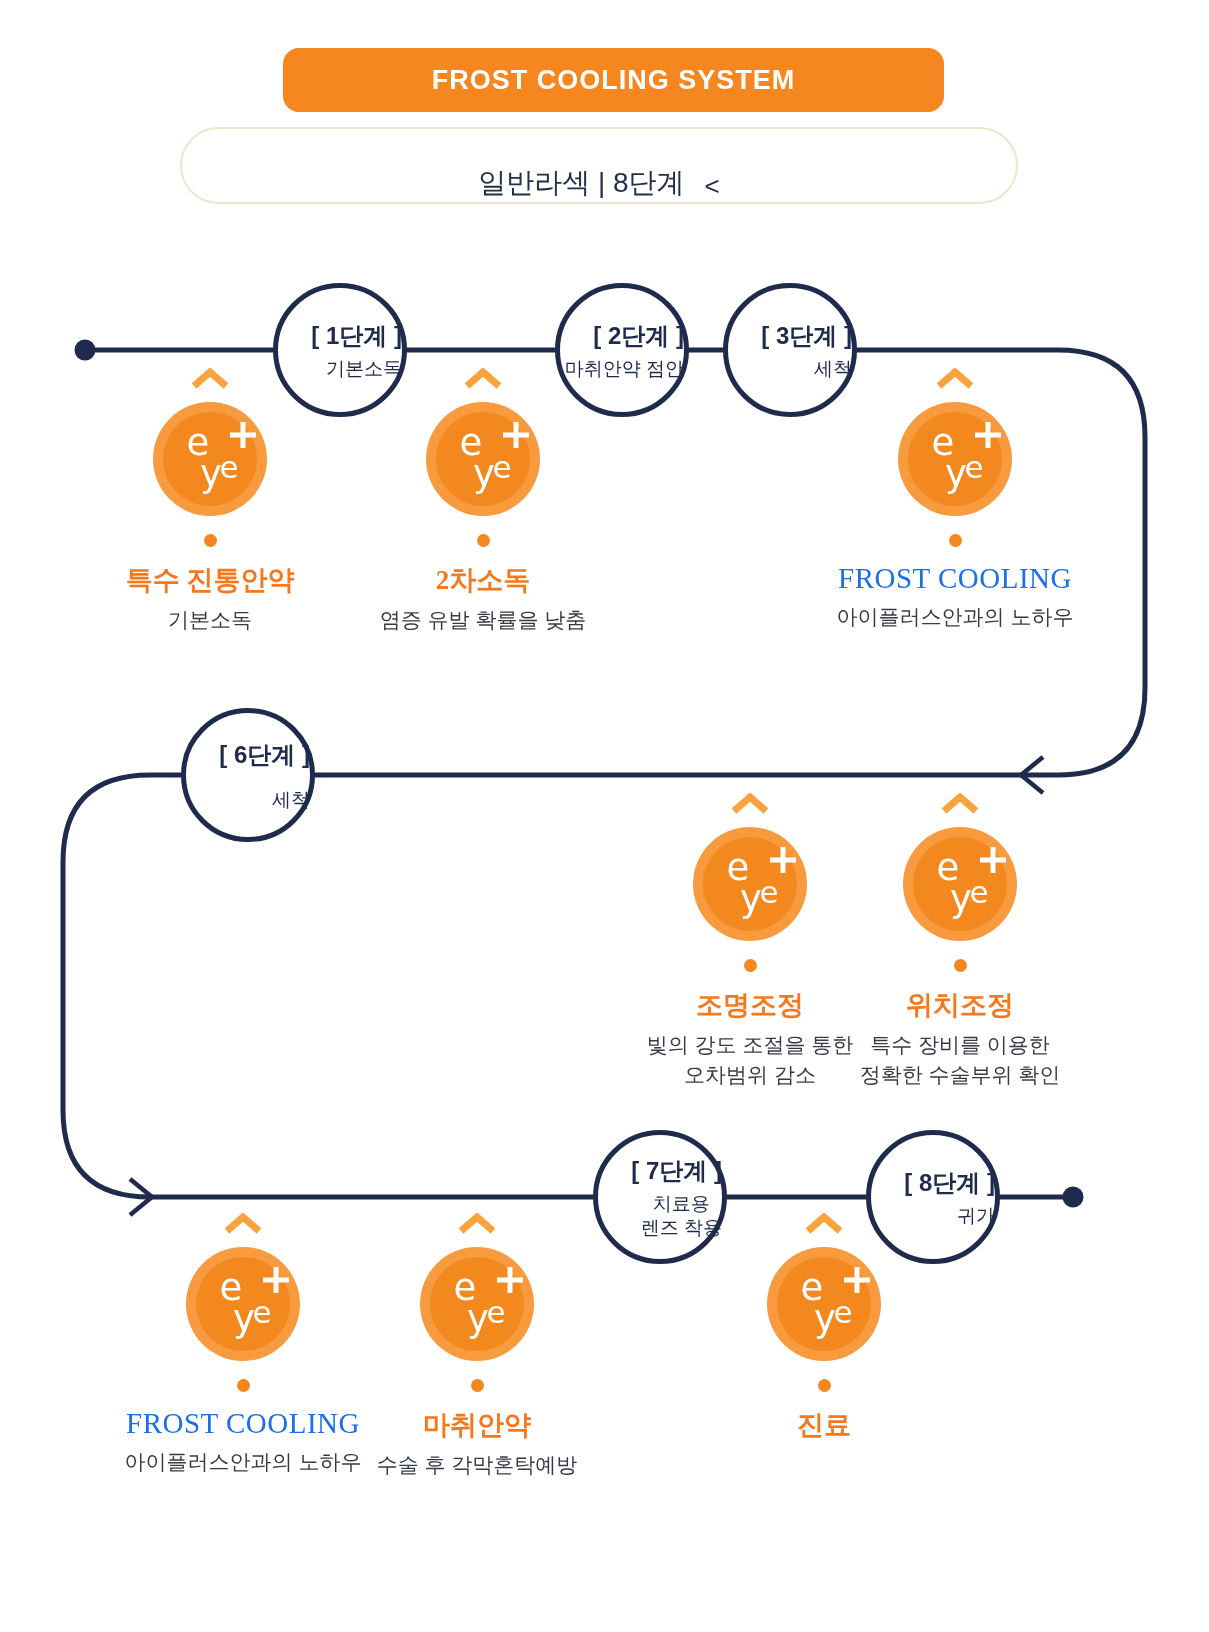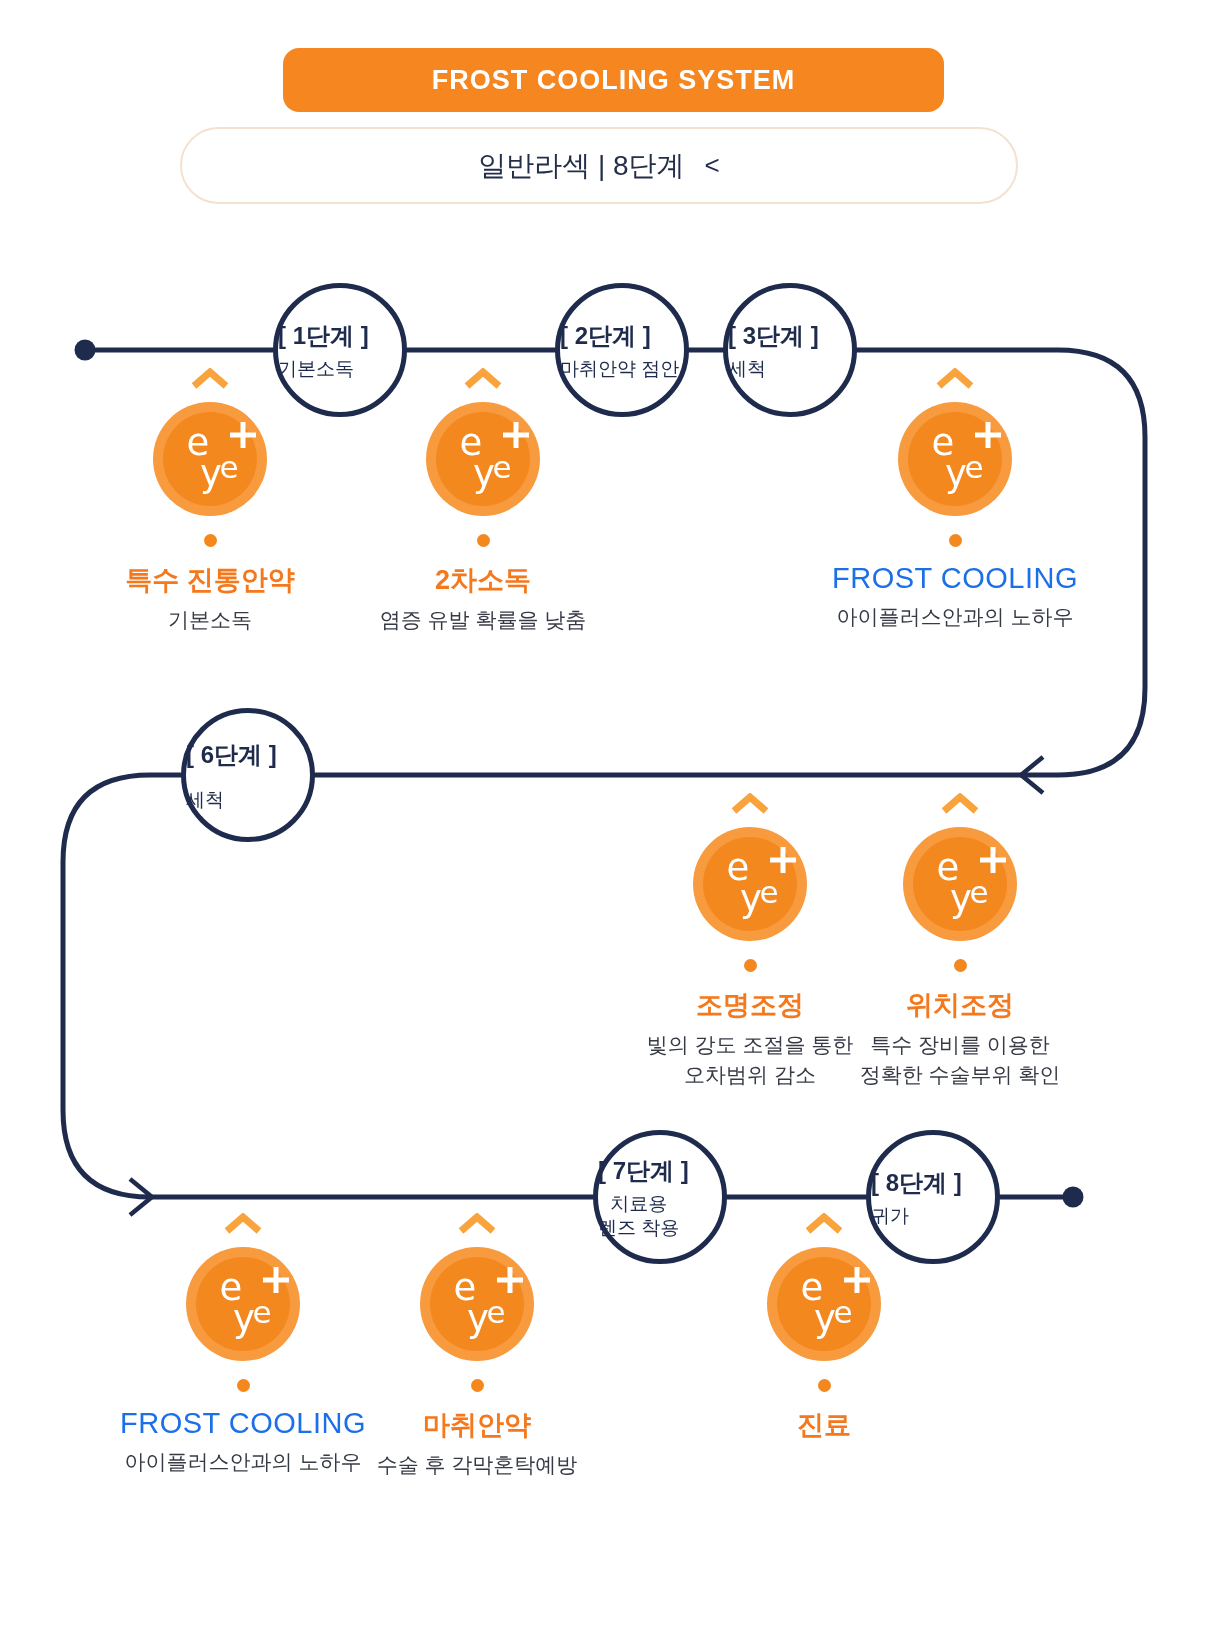--- a/index.html
+++ b/index.html
@@ -6,55 +6,55 @@
   body{font-family:"Liberation Sans", sans-serif;}
   .canvas{position:relative;width:1209px;height:1632px;background:#ffffff;overflow:hidden;}
 
   
   .banner{position:absolute;left:283px;top:8px;width:661px;height:64px;background:#F6861F;border-radius:16px;
           display:flex;align-items:center;justify-content:center;margin-top:40px;}
   .banner-title{color:#ffffff;font-size:27px;font-weight:700;letter-spacing:1px;}
 
   
   .pill{position:absolute;left:180px;top:127px;width:838px;height:77px;background:#ffffff;border:2px solid #F2E2CF;
-        border-radius:45px;display:flex;align-items:center;justify-content:center;gap:20px;box-sizing:border-box;}
+        border-radius:45px;display:flex;align-items:flex-end;justify-content:center;gap:20px;box-sizing:border-box;}
   .pill-general{color:#242E49;font-size:28px;font-weight:500;}
   .pill-lt{color:#242E49;font-size:26px;font-weight:500;}
   .pill-eyeplus{color:#F5791C;font-size:31px;font-weight:700;}
 
   
   .connector{position:absolute;left:0;top:0;z-index:1;}
   .flow-line{fill:none;stroke:#1E2B4D;stroke-width:5;}
   .flow-arrow{fill:none;stroke:#1E2B4D;stroke-width:4.5;}
   .flow-dot{fill:#1E2B4D;}
 
   
   .step{position:absolute;width:134px;height:134px;box-sizing:border-box;border:5px solid #1E2B4D;border-radius:50%;
-        background:#ffffff;display:flex;flex-direction:column;align-items:flex-start;justify-content:center;z-index:2;}
+        background:#ffffff;display:flex;flex-direction:column;align-items:flex-end;justify-content:center;z-index:2;}
   .step-label{color:#1E2B4D;font-size:24px;font-weight:700;}
   .step-name{color:#1E2B4D;font-size:19px;margin-top:5px;text-align:center;line-height:1.22;white-space:pre-line;}
   .c1{left:273px;top:283px;} .c2{left:555px;top:283px;} .c3{left:723px;top:283px;}
   .c4{left:511px;top:708px;} .c5{left:346px;top:708px;} .c6{left:181px;top:708px;gap:12px;}
   .c7{left:593px;top:1130px;} .c8{left:866px;top:1130px;}
 
   
   .extra{position:absolute;transform:translateX(-50%);display:flex;flex-direction:column;align-items:center;
          z-index:2;width:340px;}
   .e1{left:210px;top:368px;} .e2{left:483px;top:368px;} .e3{left:955px;top:368px;}
   .e4{left:750px;top:793px;} .e5{left:960px;top:793px;}
   .e6{left:243px;top:1213px;} .e7{left:477px;top:1213px;} .e8{left:824px;top:1213px;}
   .caret{width:40px;height:22px;display:block;}
   .caret polyline{fill:none;stroke:#F9A33C;stroke-width:7;}
   .badge{width:114px;height:114px;margin-top:12px;}
   .badge-outer{fill:#F89A3E;}
   .badge-inner{fill:#F3881F;}
   .badge-letter{fill:#ffffff;font-family:"DejaVu Sans", sans-serif;}
   .badge-plus{stroke:#ffffff;stroke-width:5;fill:none;}
   .bullet{width:13px;height:13px;border-radius:50%;background:#F4871D;margin-top:18px;}
-  .extra-title{margin-top:15px;font-size:27px;font-weight:700;color:#F5791C;text-align:center;}
+  .extra-title{margin-top:15px;font-size:27px;font-weight:700;color:#F5791C;text-align:center;font-family:Liberation Serif, serif;}
   .extra-title.blue{color:#1B6FE8;font-size:29px;font-weight:500;letter-spacing:0.5px;}
   .extra-desc{margin-top:7px;font-size:21px;color:#363A44;line-height:1.45;text-align:center;white-space:pre-line;}
 </style>
 </head>
 <body>
 
 <div class="canvas">
 
   <div class="banner">
     <span class="banner-title">FROST COOLING SYSTEM</span>

